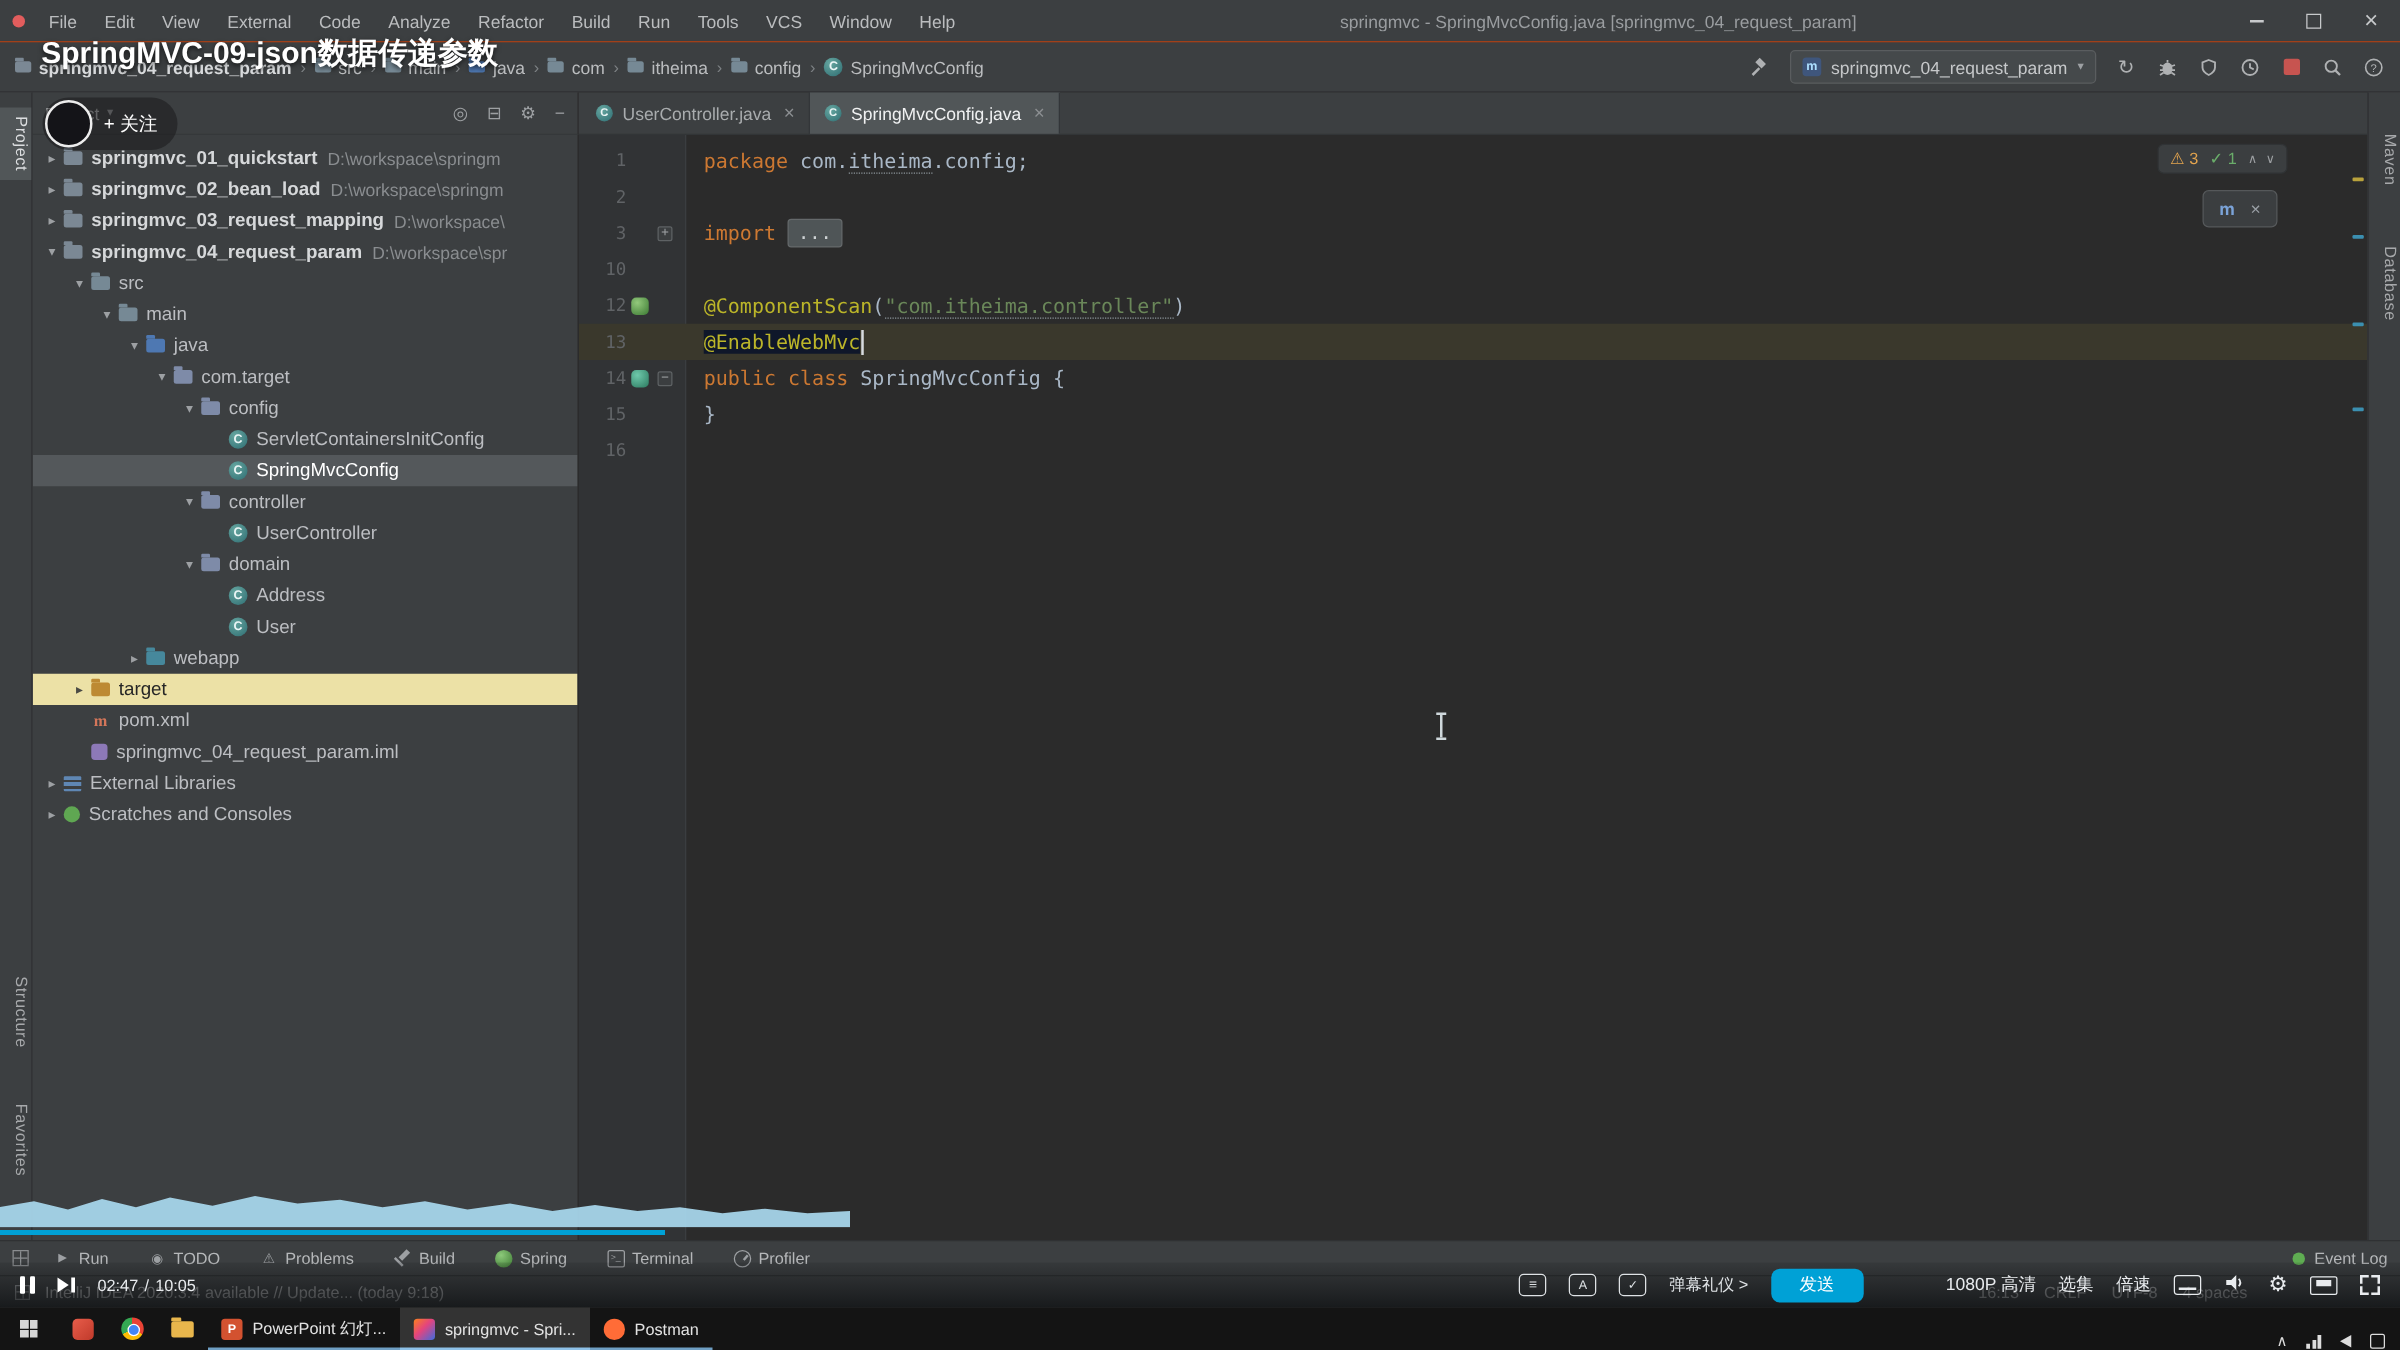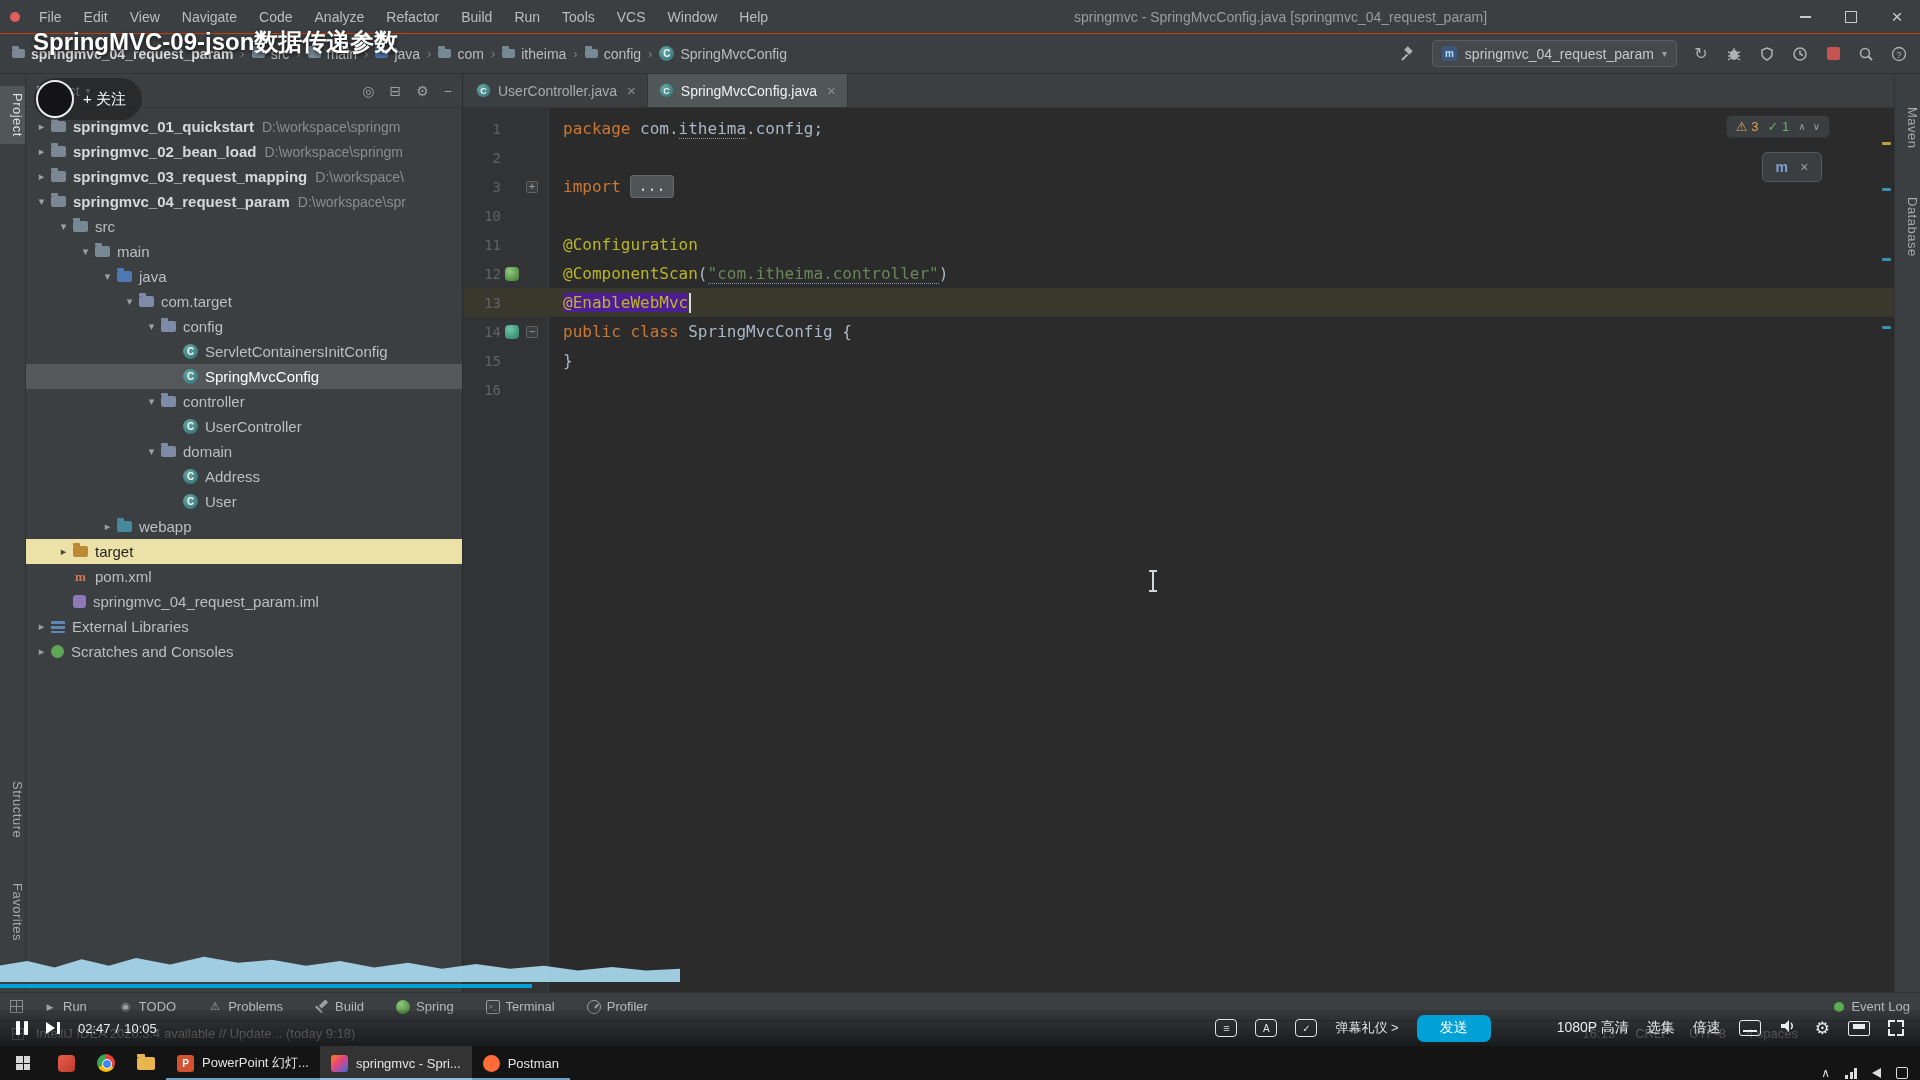--- a/index.html
+++ b/index.html
@@ -96,21 +96,21 @@
 .gdot.bean{background:radial-gradient(circle at 35% 30%,#93c97c,#3c7a33)}
 .gdot.spring{background:radial-gradient(circle at 35% 30%,#6fc9ab,#2c7a60)}
 .gfold{width:18px;display:flex;justify-content:center}
 .foldbox{width:12px;height:12px;border:1px solid #5e6264;border-radius:2px;background:#3b3e40;color:#9da0a3;font-size:10px;display:flex;align-items:center;justify-content:center}
 .ccode{padding-left:14px;white-space:pre;display:flex;align-items:center;height:100%}
 .tk.kw{color:#cc7832}
 .tk.ann{color:#bbb529}
 .tk.str{color:#6a8759}
 .tk.pl{color:#a9b7c6}
 .tk.u{border-bottom:1px dotted #8c959b}
-.tk.sel{background:#4c1d95}
+.tk.sel{background:#0f172a}
 .tk.fold{background:#4f5557;border:1px solid #65696b;border-radius:3px;padding:0 7px;color:#ced2d4;font-size:15px;line-height:21px}
 .caret-bar{width:2px;height:20px;background:#d7dade;margin-left:1px}
 .inspect{position:absolute;top:7px;right:64px;display:flex;align-items:center;gap:9px;font-size:13px;color:#a9abad;background:#3b3e40;border:1px solid #303335;padding:3px 9px;border-radius:5px}
 .insp-warn{color:#e3a44e}.insp-ok{color:#6aad6a}
 .insp-nav{color:#9da0a3;font-size:10px;display:flex;gap:7px}
 .mbubble{position:absolute;top:44px;right:72px;width:60px;height:30px;background:#3b3e40;border:1px solid #55585a;border-radius:5px;display:flex;align-items:center;justify-content:space-evenly;font-size:14px;color:#9aa0a6}
 .mb-m{color:#7ba3d8;font-weight:bold}
 .smark{position:absolute;width:9px;height:3px;right:3px;border-radius:1px}
 .sm1{top:34px;background:#b9a23c}.sm2{top:80px;background:#3b8fb0}.sm3{top:150px;background:#3b8fb0}.sm4{top:218px;background:#3b8fb0}
 .ibeam{position:absolute;left:1152px;top:572px;width:2px;height:18px;background:#cfd8dc}
@@ -211,21 +211,21 @@
 
 <div id="stage">
   <div id="ide">
 
     <div class="menubar">
       <span class="rec-dot"></span>
       <div id="menu-items" style="display:flex">
           <span class="menu-item">File</span>
           <span class="menu-item">Edit</span>
           <span class="menu-item">View</span>
-          <span class="menu-item">Navigate</span>
+          <span class="menu-item">External</span>
           <span class="menu-item">Code</span>
           <span class="menu-item">Analyze</span>
           <span class="menu-item">Refactor</span>
           <span class="menu-item">Build</span>
           <span class="menu-item">Run</span>
           <span class="menu-item">Tools</span>
           <span class="menu-item">VCS</span>
           <span class="menu-item">Window</span>
           <span class="menu-item">Help</span>
         </div>
@@ -505,28 +505,20 @@
                 </span>
                 <span class="ccode"><span class="tk kw">import </span><span class="tk fold">...</span></span>
               </div>
               <div class="cline">
                 <span class="gut">
                   <span class="lnum">10</span>
                   <span class="gico"></span>
                   <span class="gfold"></span>
                 </span>
                 <span class="ccode"></span>
-              </div>
-              <div class="cline">
-                <span class="gut">
-                  <span class="lnum">11</span>
-                  <span class="gico"></span>
-                  <span class="gfold"></span>
-                </span>
-                <span class="ccode"><span class="tk ann">@Configuration</span></span>
               </div>
               <div class="cline">
                 <span class="gut">
                   <span class="lnum">12</span>
                   <span class="gico">
                     <span class="gdot bean"></span>
                   </span>
                   <span class="gfold"></span>
                 </span>
                 <span class="ccode"><span class="tk ann">@ComponentScan</span><span class="tk pl">(</span><span class="tk str u">"com.itheima.controller"</span><span class="tk pl">)</span></span>

